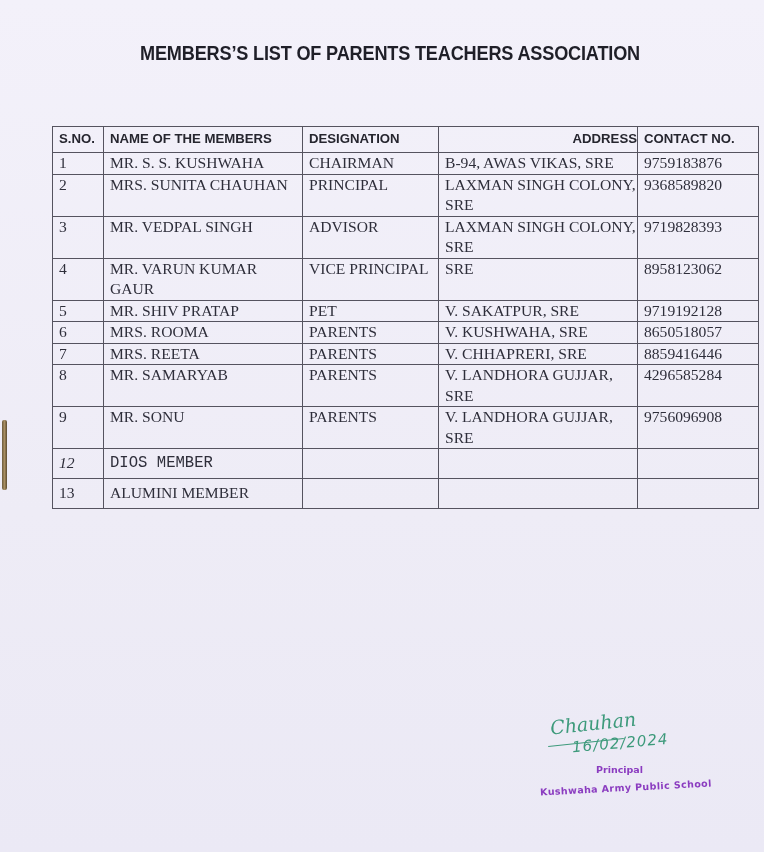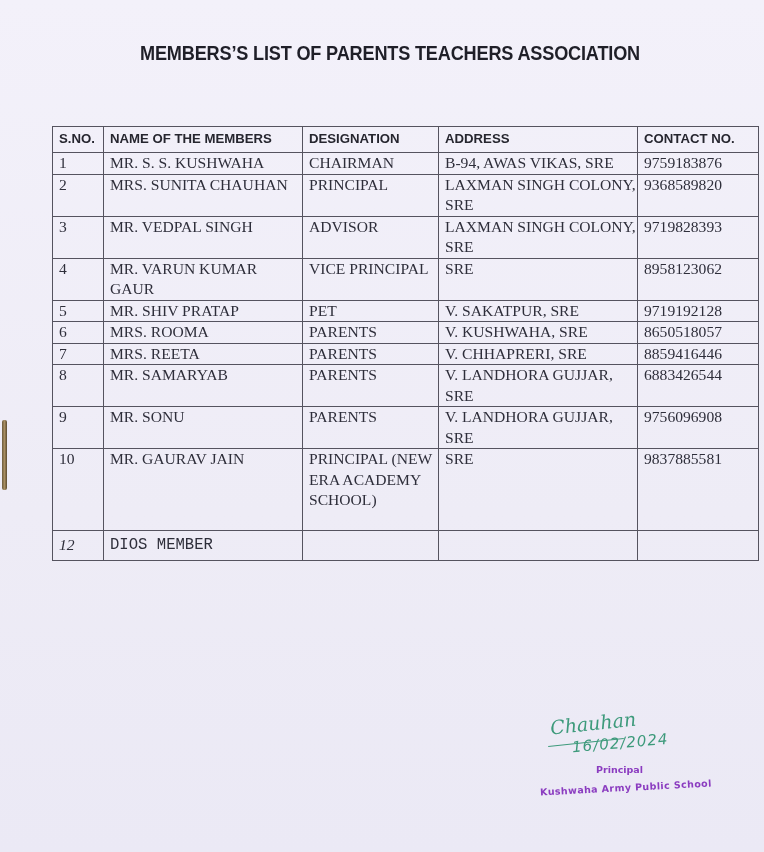--- a/index.html
+++ b/index.html
@@ -8,21 +8,21 @@
   .page{position:absolute;left:0;top:0;width:764px;height:852px;
         background:linear-gradient(180deg,#f3f1fa 0%,#eeecf6 60%,#ebe9f5 100%);}
   .title{position:absolute;left:0;width:780px;top:42px;text-align:center;
          font-family:"Liberation Sans","DejaVu Sans",sans-serif;font-weight:bold;font-size:19.5px;
          letter-spacing:-0.2px;color:#1f1f28;transform:scaleX(0.93);transform-origin:center;}
   table{position:absolute;left:52px;top:126px;border-collapse:collapse;width:707px;
         font-size:15.6px;line-height:20.5px;}
   td,th{border:1px solid #55535f;vertical-align:top;padding:0 0 0 6px;text-align:left;font-weight:normal;}
   th{font-family:"Liberation Sans","DejaVu Sans",sans-serif;font-weight:bold;font-size:13.2px;
      height:25px;vertical-align:middle;color:#26262f;}
-  .c1{width:44px;}.c2{width:192px;}.c3{width:129px;}.c4{width:192px;}.c5{width:114px;}
+  .c1{width:44px;}.c2{width:192px;}.c3{width:129px;}.c4{width:192px;text-align:right;}.c5{width:114px;}
   .sig{position:absolute;left:548px;top:712px;width:210px;height:100px;}
   .sig-name{position:absolute;left:2px;top:0;font-family:"DejaVu Serif",serif;font-style:italic;
             font-size:19px;color:#3d9a7b;transform:rotate(-6deg);}
   .sig-date{position:absolute;left:24px;top:22px;font-family:"DejaVu Sans",sans-serif;font-style:italic;
             font-size:15px;color:#3d9a7b;transform:rotate(-5deg);letter-spacing:1px;}
   .sig-line{position:absolute;left:0;top:30px;width:76px;border-top:1.5px solid #3d9a7b;transform:rotate(-6deg);}
   .stamp1{position:absolute;left:48px;top:52px;font-family:"DejaVu Sans",sans-serif;font-weight:bold;
           font-size:9.5px;color:#8b3cc0;}
   .stamp2{position:absolute;left:-8px;top:70px;font-family:"DejaVu Sans",sans-serif;font-weight:bold;
           font-size:9.5px;color:#8b3cc0;transform:rotate(-3deg);letter-spacing:0.4px;white-space:nowrap;}
@@ -95,39 +95,39 @@
           <td>MRS. REETA</td>
           <td>PARENTS</td>
           <td>V. CHHAPRERI, SRE</td>
           <td>8859416446</td>
         </tr>
         <tr style="height: 41px;">
           <td>8</td>
           <td>MR. SAMARYAB</td>
           <td>PARENTS</td>
           <td>V. LANDHORA GUJJAR, SRE</td>
-          <td>6883426544</td>
+          <td>4296585284</td>
         </tr>
         <tr style="height: 41px;">
           <td>9</td>
           <td>MR. SONU</td>
           <td>PARENTS</td>
           <td>V. LANDHORA GUJJAR, SRE</td>
           <td>9756096908</td>
         </tr>
-        <tr style="height: 82px;">
-          <td>10</td>
-          <td>MR. GAURAV JAIN</td>
-          <td>PRINCIPAL (NEW ERA ACADEMY SCHOOL)</td>
-          <td>SRE</td>
-          <td>9837885581</td>
-        </tr>
         <tr style="height: 30px;">
           <td style="vertical-align: middle; font-style: italic;">12</td>
           <td style="vertical-align: middle; font-family: Liberation Mono, monospace;">DIOS MEMBER</td>
+          <td style="vertical-align: middle;"></td>
+          <td style="vertical-align: middle;"></td>
+          <td style="vertical-align: middle;"></td>
+        </tr>
+        <tr style="height: 30px;">
+          <td style="vertical-align: middle;">13</td>
+          <td style="vertical-align: middle;">ALUMINI MEMBER</td>
           <td style="vertical-align: middle;"></td>
           <td style="vertical-align: middle;"></td>
           <td style="vertical-align: middle;"></td>
         </tr>
       </tbody>
   </table>
 
   <div class="sig">
     <div class="sig-name">Chauhan</div>
     <div class="sig-line"></div>

